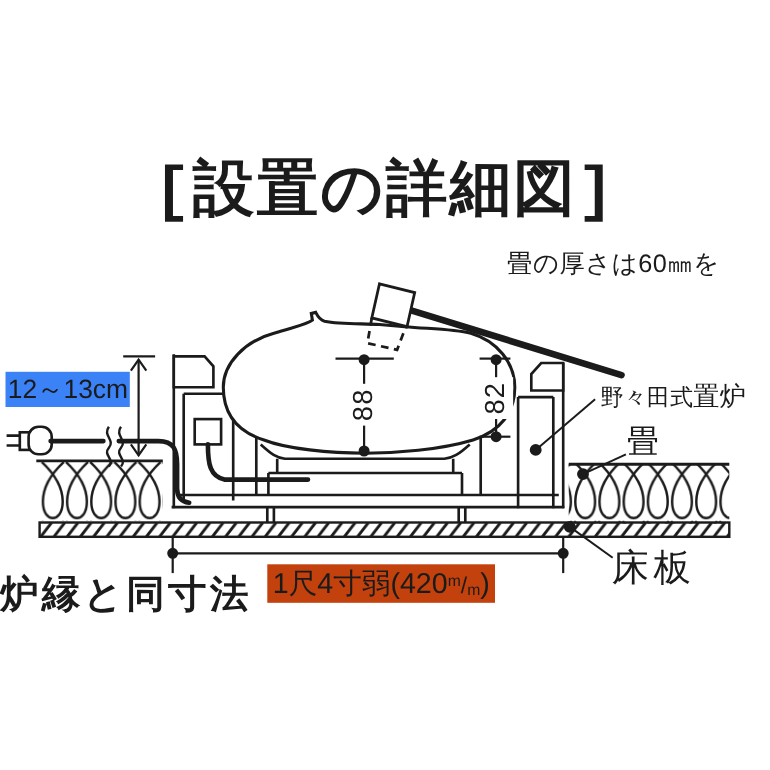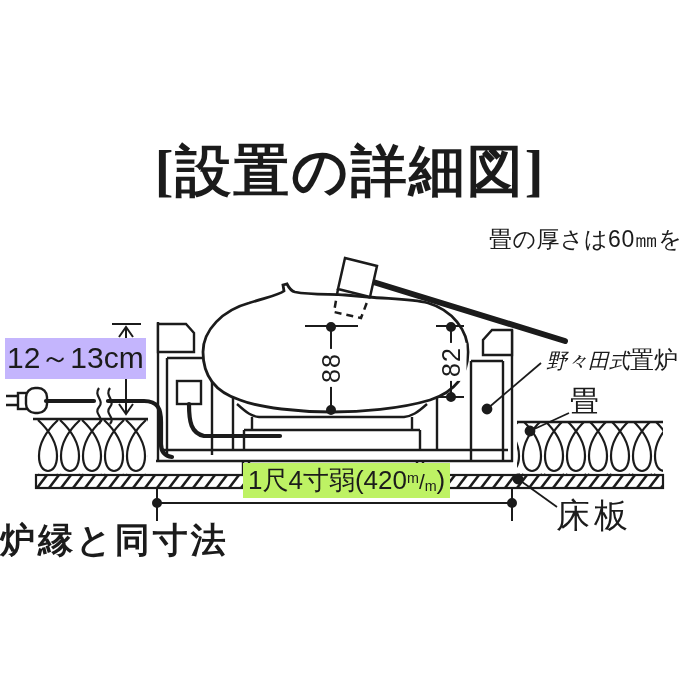--- a/index.html
+++ b/index.html
@@ -1,34 +1,34 @@
 <!DOCTYPE html>
 <html><head>
 <meta charset="utf-8">
 <style>
   html,body{margin:0;padding:0;background:#fff;}
   .stage{position:relative;width:700px;height:700px;background:#ffffff;overflow:hidden;
          font-family:"Liberation Sans","DejaVu Sans",sans-serif;color:#1b1b1b;}
   .stage svg{position:absolute;left:0;top:0;}
   .lbl{position:absolute;white-space:nowrap;z-index:2;}
   .title{left:0;top:134px;width:700px;text-align:center;
-         font-family:Liberation Serif, serif;
+         font-family:Liberation Mono, monospace;
          font-size:56px;font-weight:600;letter-spacing:2px;}
-  .note{left:461px;top:224px;font-size:23px;line-height:30px;letter-spacing:0.5px;margin-left:28px;}
-  .dim-left{left:5px;top:338px;font-size:30px;background:#c4b5fd;padding:0 2px;font-weight:500;}
+  .note{left:461px;top:224px;font-size:23px;line-height:30px;letter-spacing:0.5px;}
+  .dim-left{left:5px;top:338px;font-size:24px;background:#3b82f6;padding:0 2px;font-weight:500;}
   .vdim{position:absolute;z-index:2;transform:translate(-50%,-50%) rotate(-90deg);
         background:#fff;font-size:25px;font-weight:500;padding:1px 4px;letter-spacing:1px;}
   .vdim88{left:331px;top:368px;}
   .vdim82{left:451px;top:362px;}
   .maker{left:546px;top:344px;}
-  .maker .small{font-size:21px;font-style:italic;}
+  .maker .small{font-size:21px;}
   .maker .big{font-size:24px;}
   .tatami-lbl{left:570px;top:382px;font-size:29px;}
   .floor-lbl{left:556px;top:493px;font-size:34px;letter-spacing:4px;}
-  .wdim{left:243px;top:463px;font-size:26px;background:#bef264;padding:0 5px;font-weight:500;}
+  .wdim{left:243px;top:513px;font-size:26px;background:#c2410c;padding:0 5px;font-weight:500;}
   .wdim .mtop{font-size:0.55em;vertical-align:0.45em;}
   .wdim .mslash{font-size:0.8em;}
   .wdim .mbot{font-size:0.55em;vertical-align:-0.15em;}
   .robuchi{left:0;top:517px;width:690px;font-size:35px;
            font-weight:600;letter-spacing:3px;}
 </style>
 </head>
 <body>
 
 <div class="stage">

